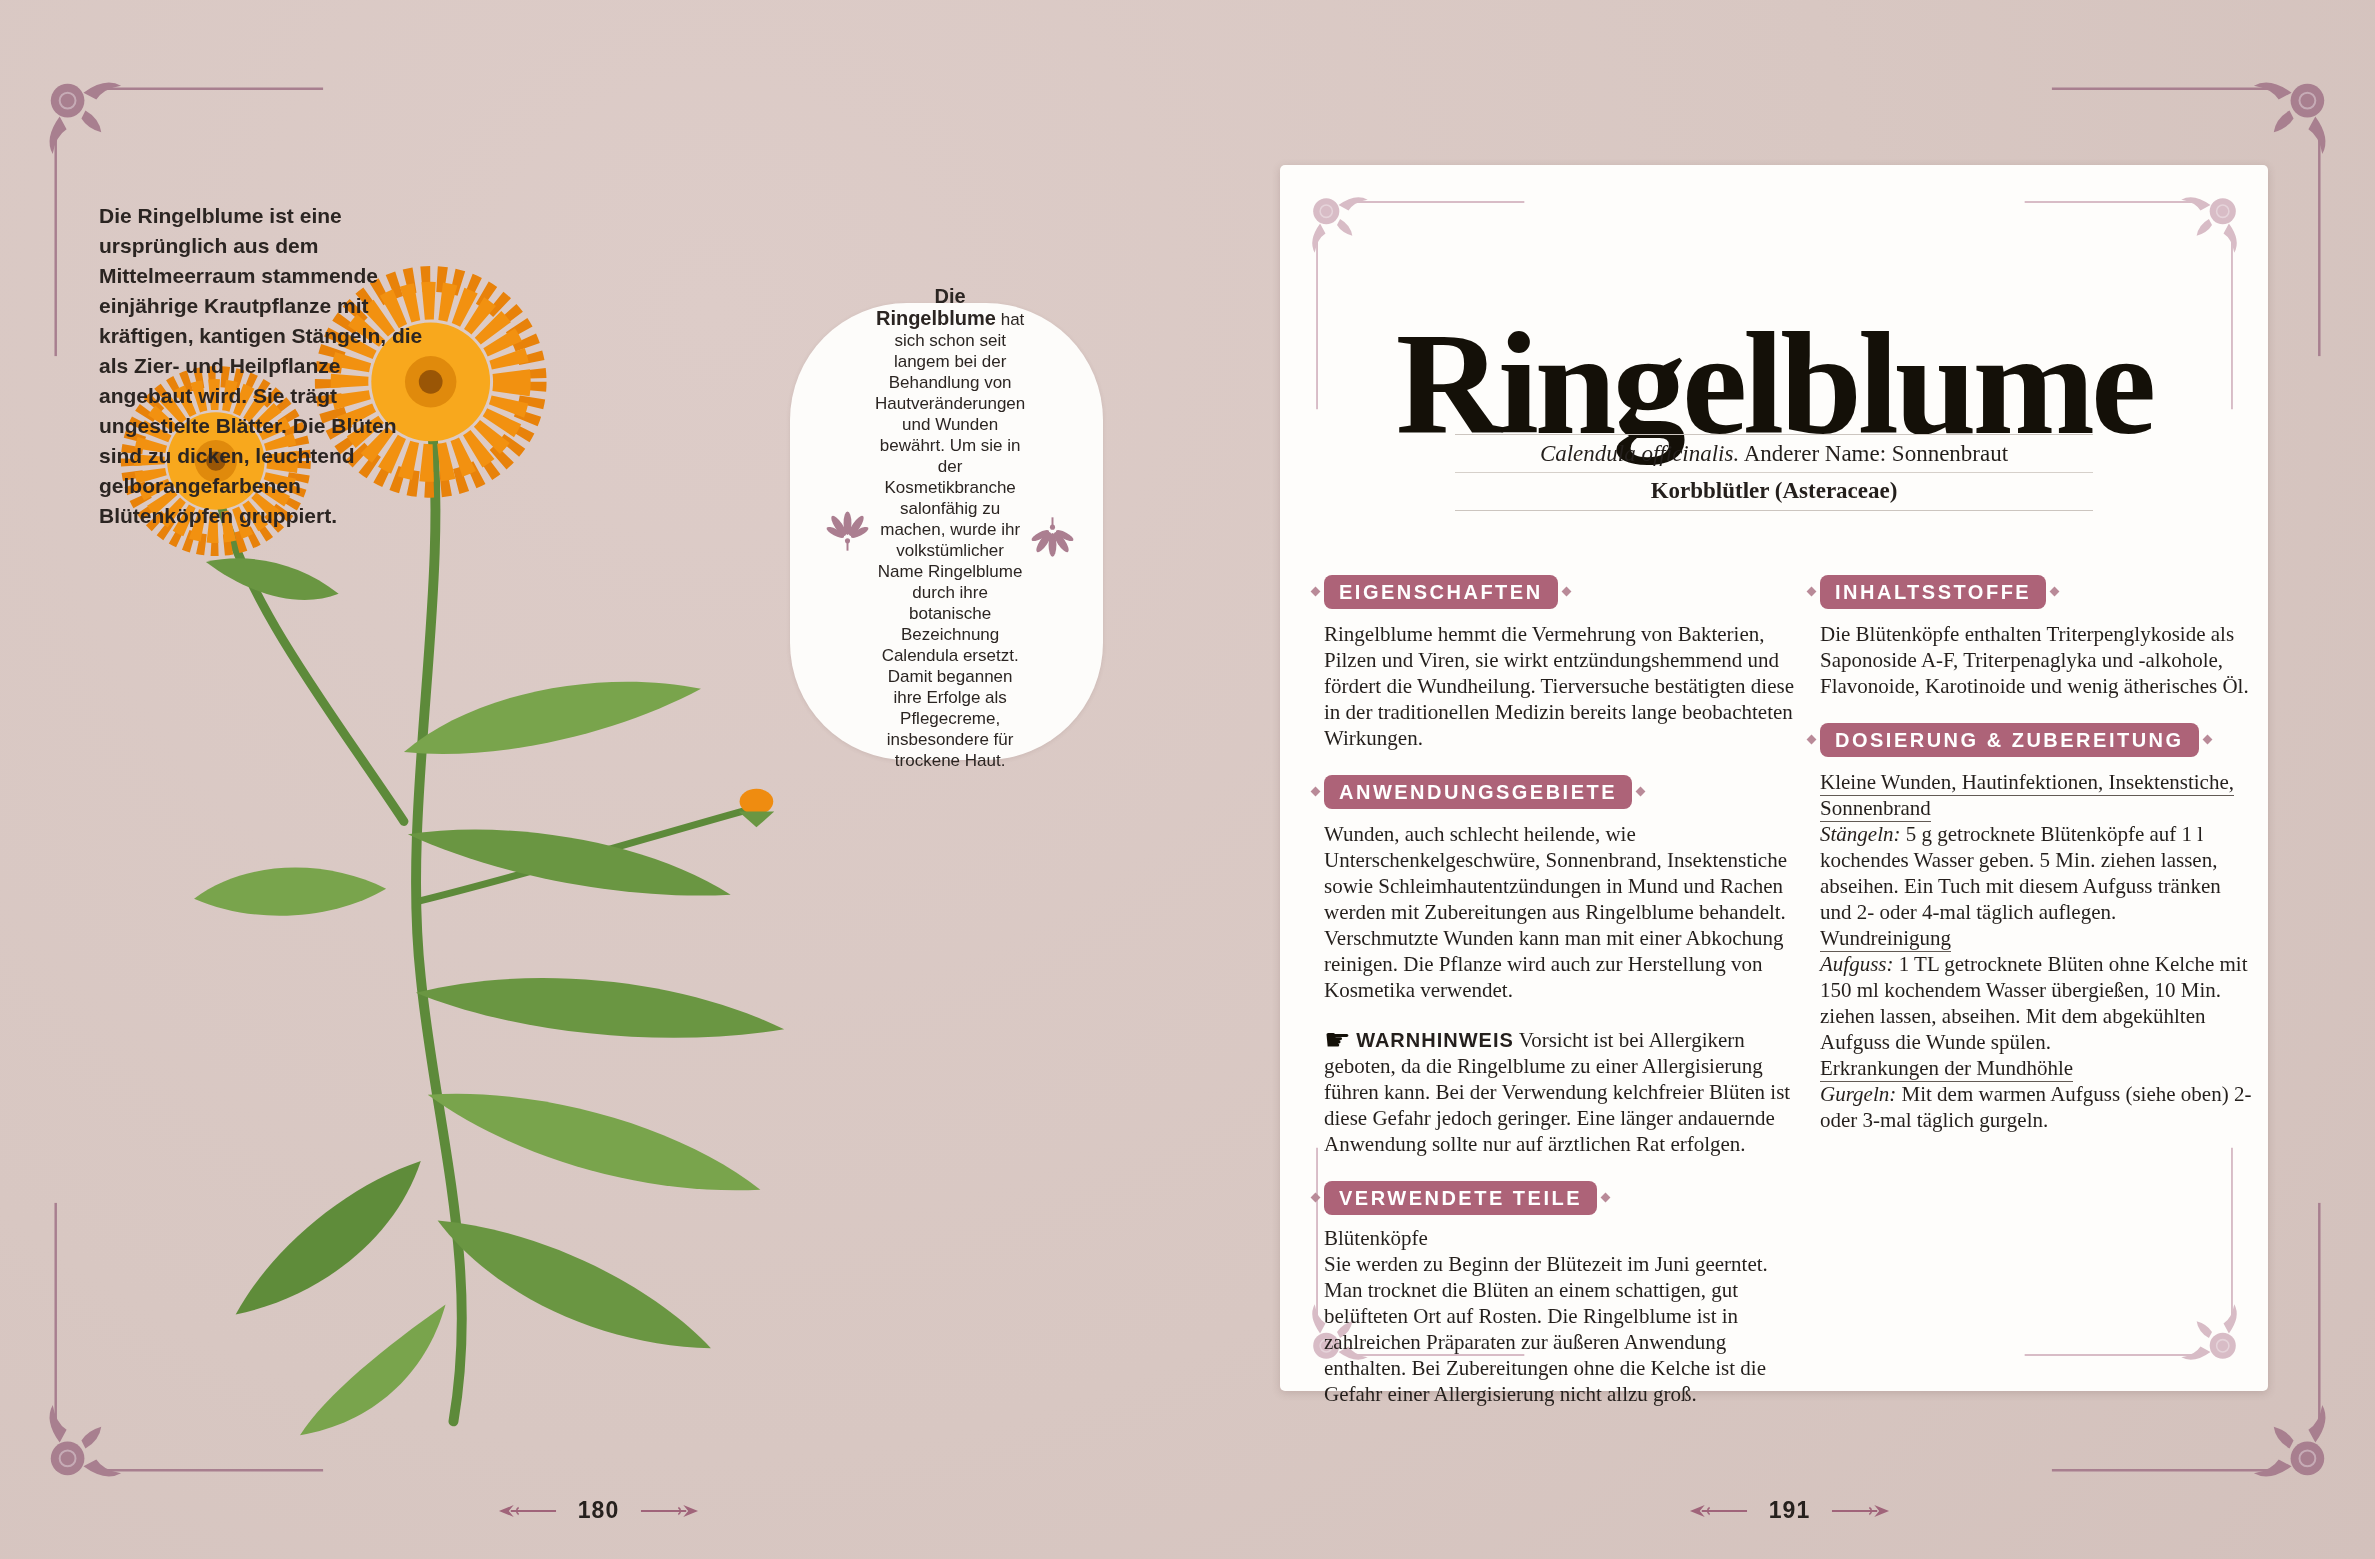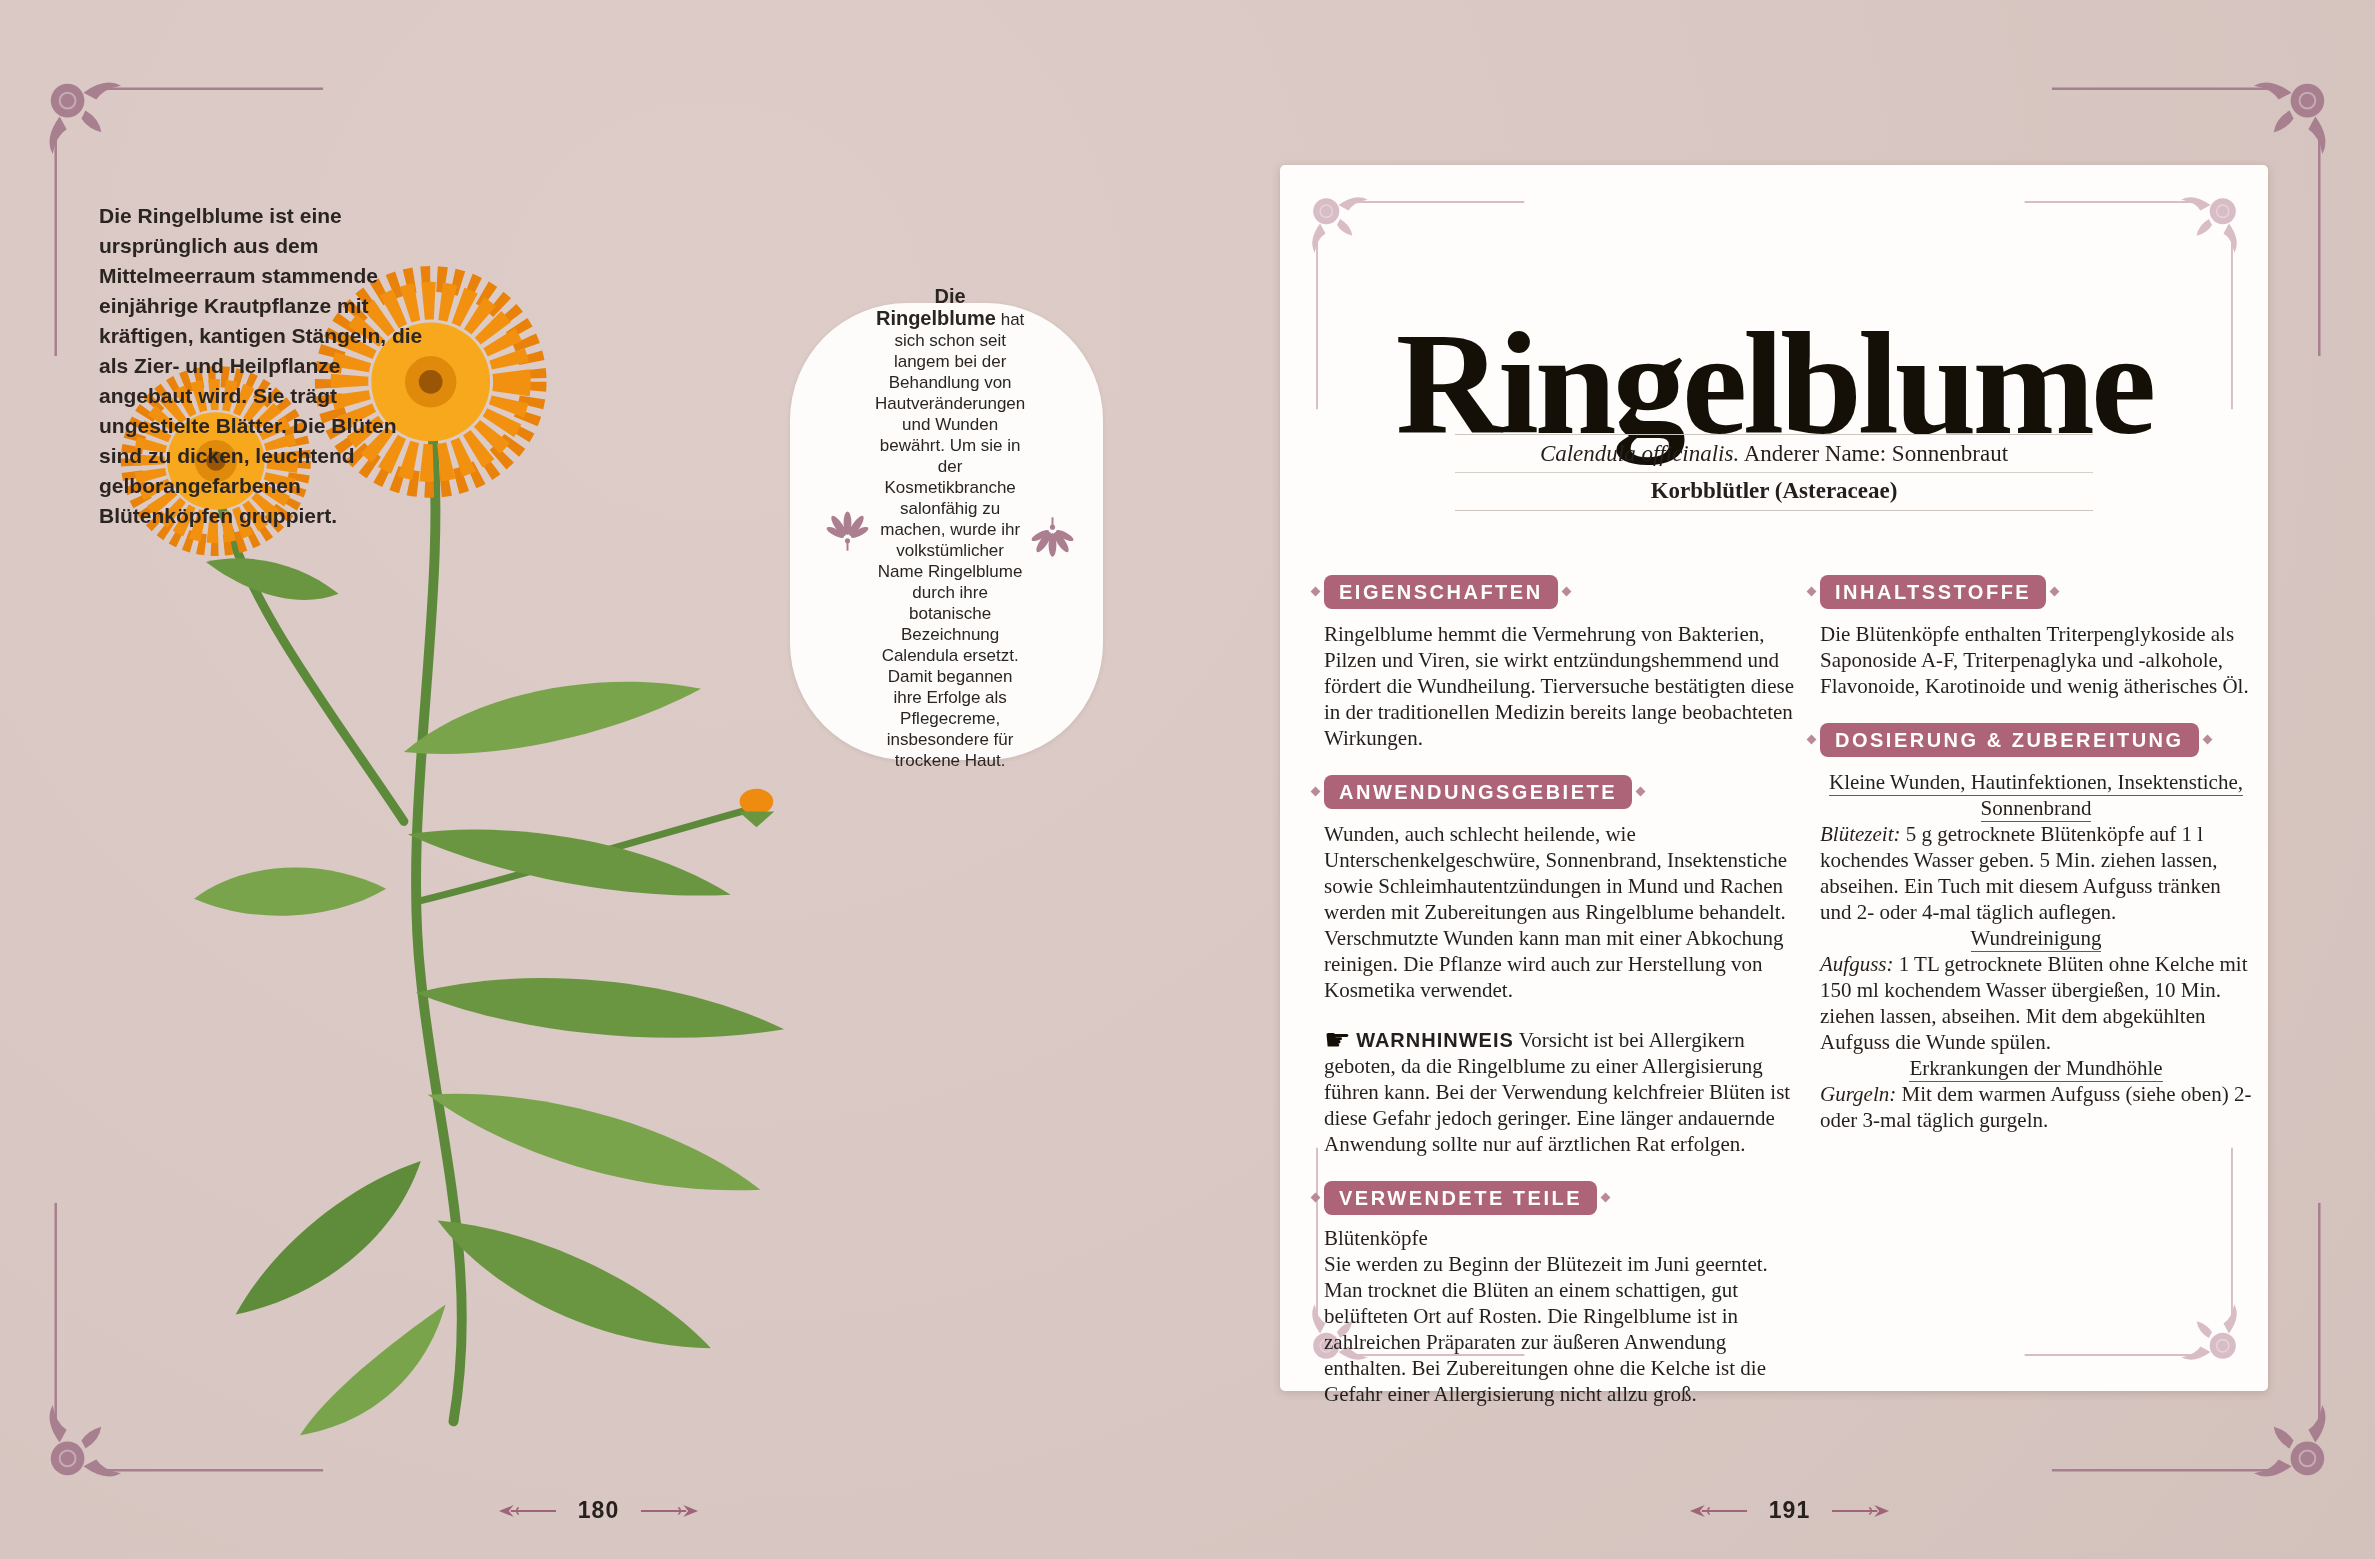--- a/index.html
+++ b/index.html
@@ -96,21 +96,21 @@
 
   .txt{
     font-family:"Liberation Serif",serif;font-size:21px;line-height:26px;
     color:#241f1c;margin:12px 0 0;
   }
   .section{margin-bottom:24px;}
   .warn{margin:2px 0 24px;}
   .manicule{font-size:30px;line-height:20px;vertical-align:-3px;color:#141008;}
   .warn-label{font-family:"Liberation Sans",sans-serif;font-weight:bold;font-size:20px;letter-spacing:1px;}
   .lead{font-family:"Liberation Serif",serif;font-size:21px;line-height:26px;margin:10px 0 0;}
-  .dos-h{font-family:"Liberation Serif",serif;font-size:21px;line-height:26px;margin:0;text-align:center;}
+  .dos-h{font-family:"Liberation Serif",serif;font-size:21px;line-height:26px;margin:0;}
   .dos-h .u{border-bottom:1px solid rgba(45,35,28,.75);padding-bottom:1px;}
   .dos-t{font-family:"Liberation Serif",serif;font-size:21px;line-height:26px;margin:0;}
   .dos-t em{font-style:italic;}
 </style>
 </head>
 <body>
 
 <div class="spread">
 
   <svg width="0" height="0" style="position:absolute" aria-hidden="true">
@@ -260,21 +260,21 @@
 
   <div class="col right">
     <div class="section">
       <span class="badge">INHALTSSTOFFE</span>
       <p class="txt">Die Blütenköpfe enthalten Triterpenglykoside als Saponoside A-F, Triterpenaglyka und -alkohole, Flavonoide, Karotinoide und wenig ätherisches Öl.</p>
     </div>
     <div class="section">
       <span class="badge">DOSIERUNG &amp; ZUBEREITUNG</span>
       <div class="txt">
         <p class="dos-h"><span class="u">Kleine Wunden, Hautinfektionen, Insektenstiche, Sonnenbrand</span></p>
-        <p class="dos-t"><em>Blütezeit:</em>
+        <p class="dos-t"><em>Stängeln:</em>
           <span>5 g getrocknete Blütenköpfe auf 1 l kochendes Wasser geben. 5 Min. ziehen lassen, abseihen. Ein Tuch mit diesem Aufguss tränken und 2- oder 4-mal täglich auflegen.</span></p>
         <p class="dos-h"><span class="u">Wundreinigung</span></p>
         <p class="dos-t"><em>Aufguss:</em>
           <span>1 TL getrocknete Blüten ohne Kelche mit 150 ml kochendem Wasser übergießen, 10 Min. ziehen lassen, abseihen. Mit dem abgekühlten Aufguss die Wunde spülen.</span></p>
         <p class="dos-h"><span class="u">Erkrankungen der Mundhöhle</span></p>
         <p class="dos-t"><em>Gurgeln:</em>
           <span>Mit dem warmen Aufguss (siehe oben) 2- oder 3-mal täglich gurgeln.</span></p>
       </div>
     </div>
   </div>

